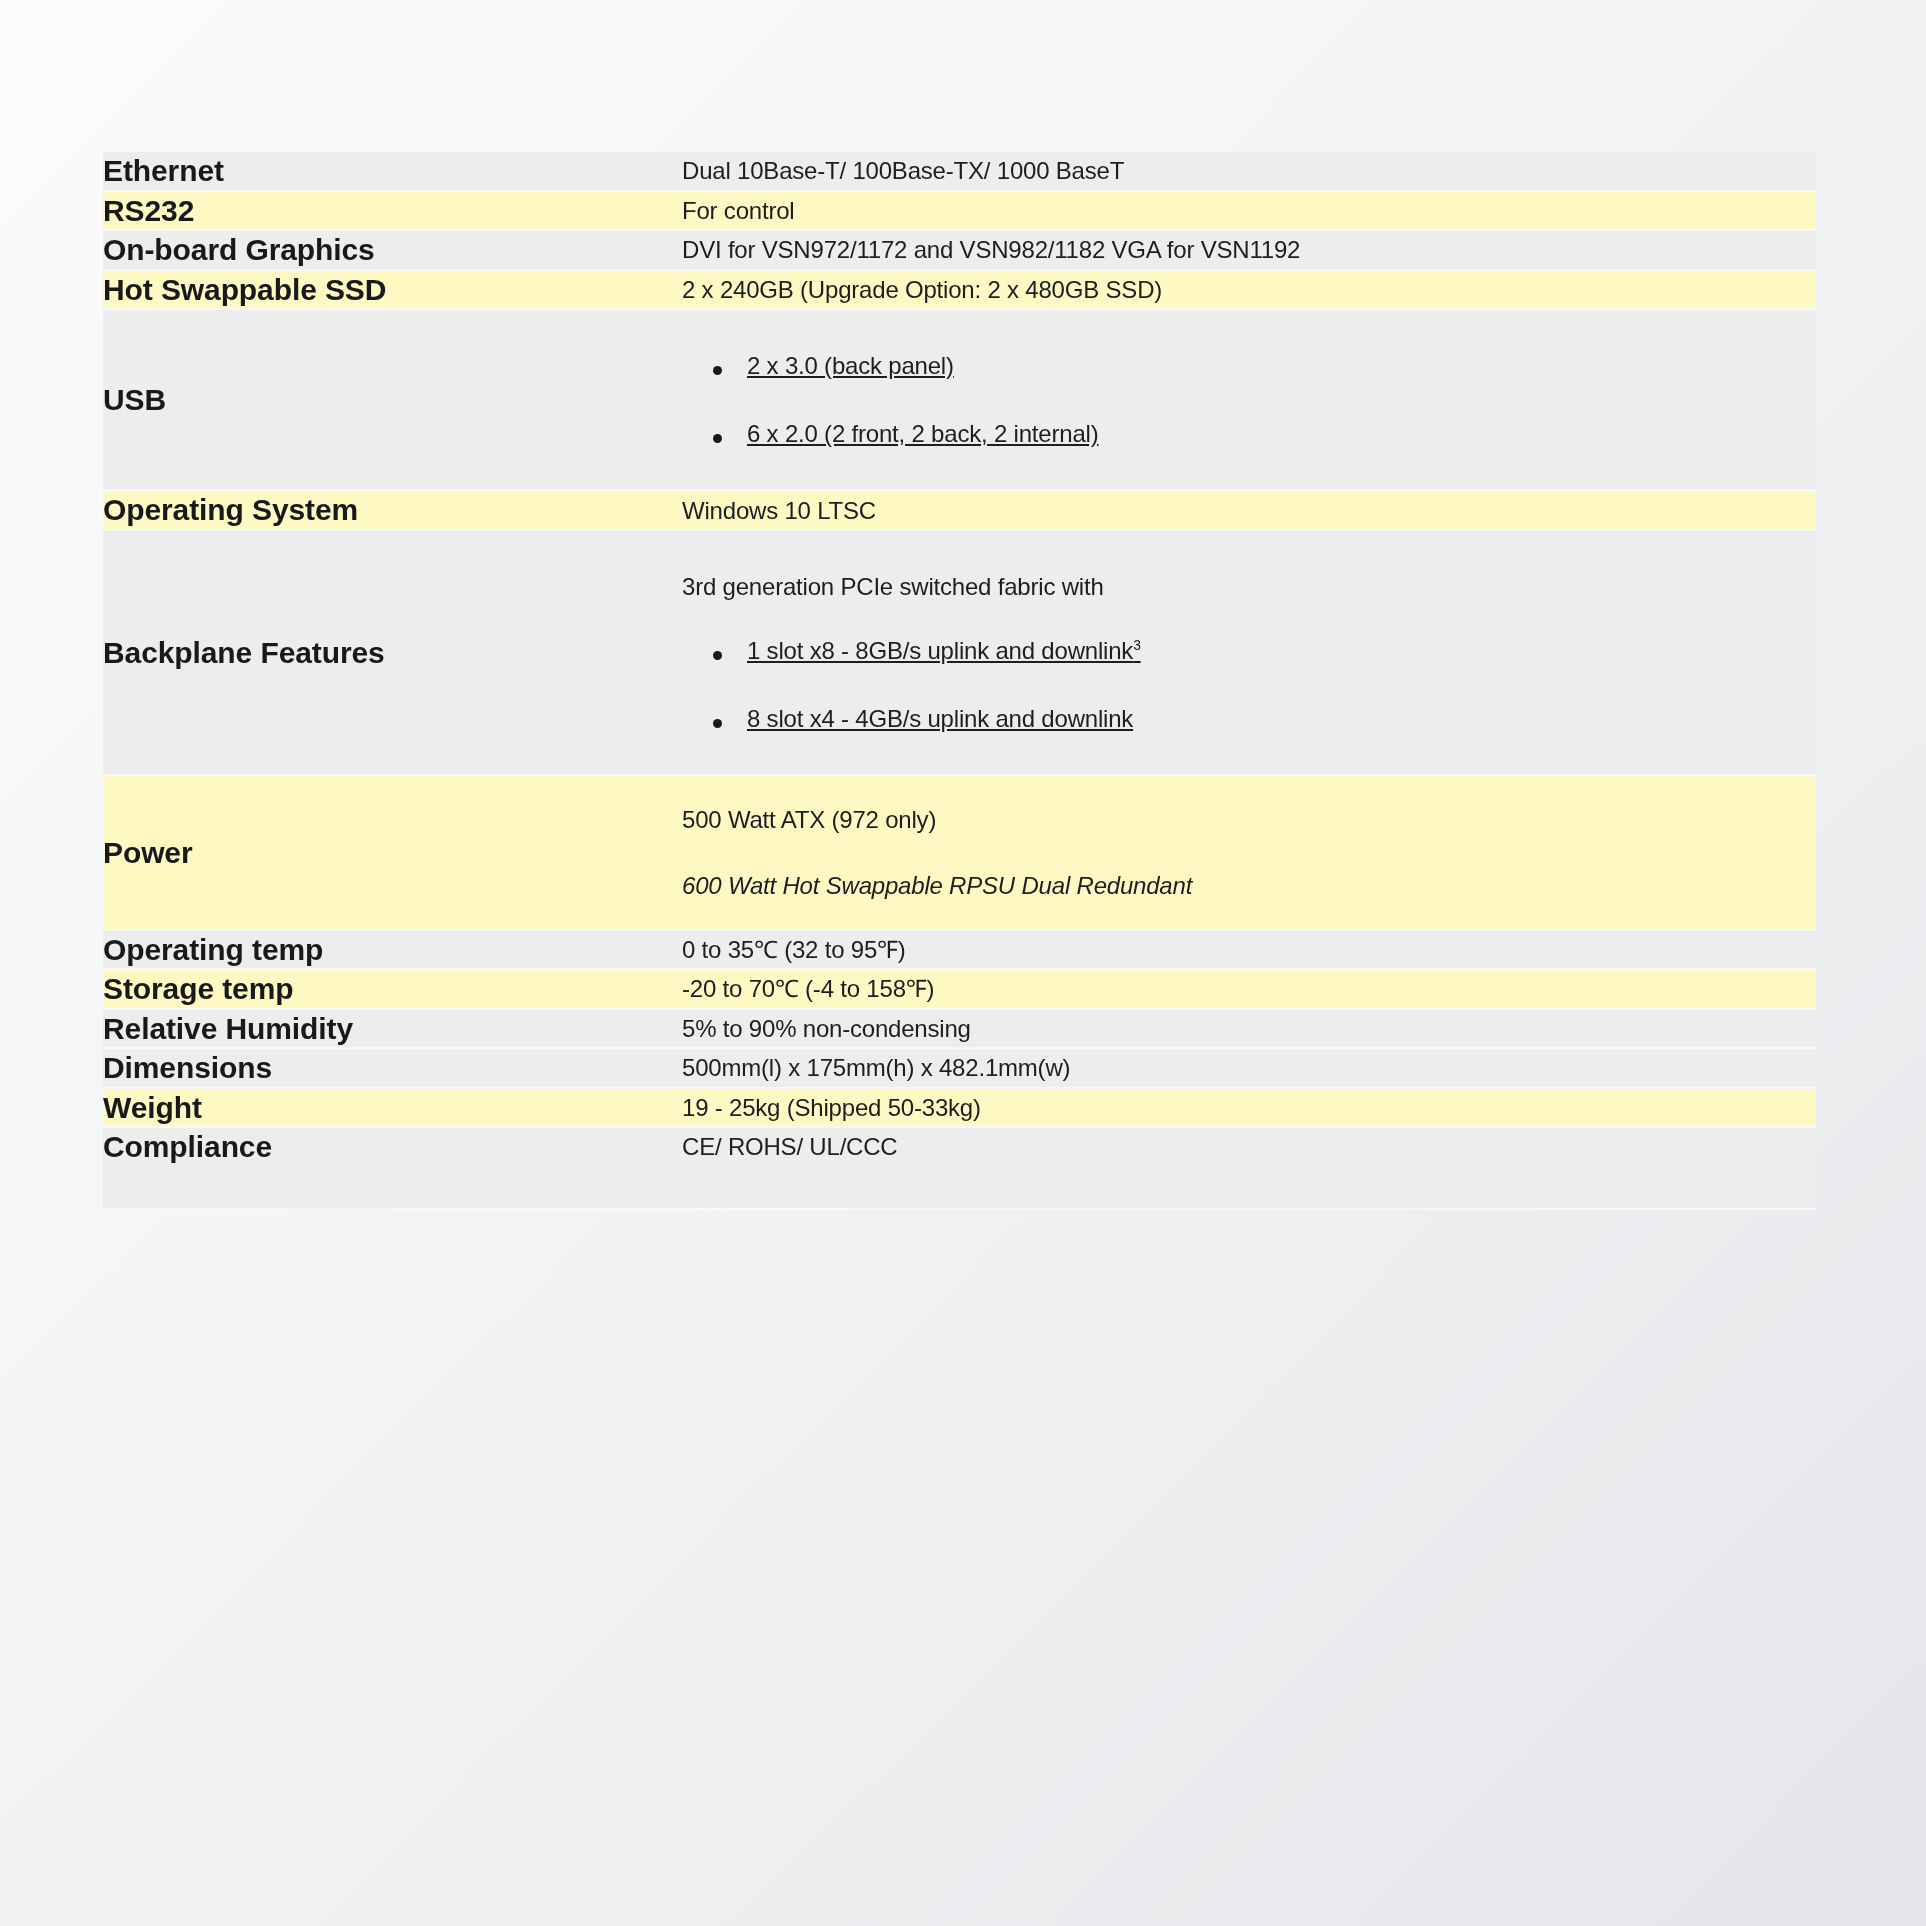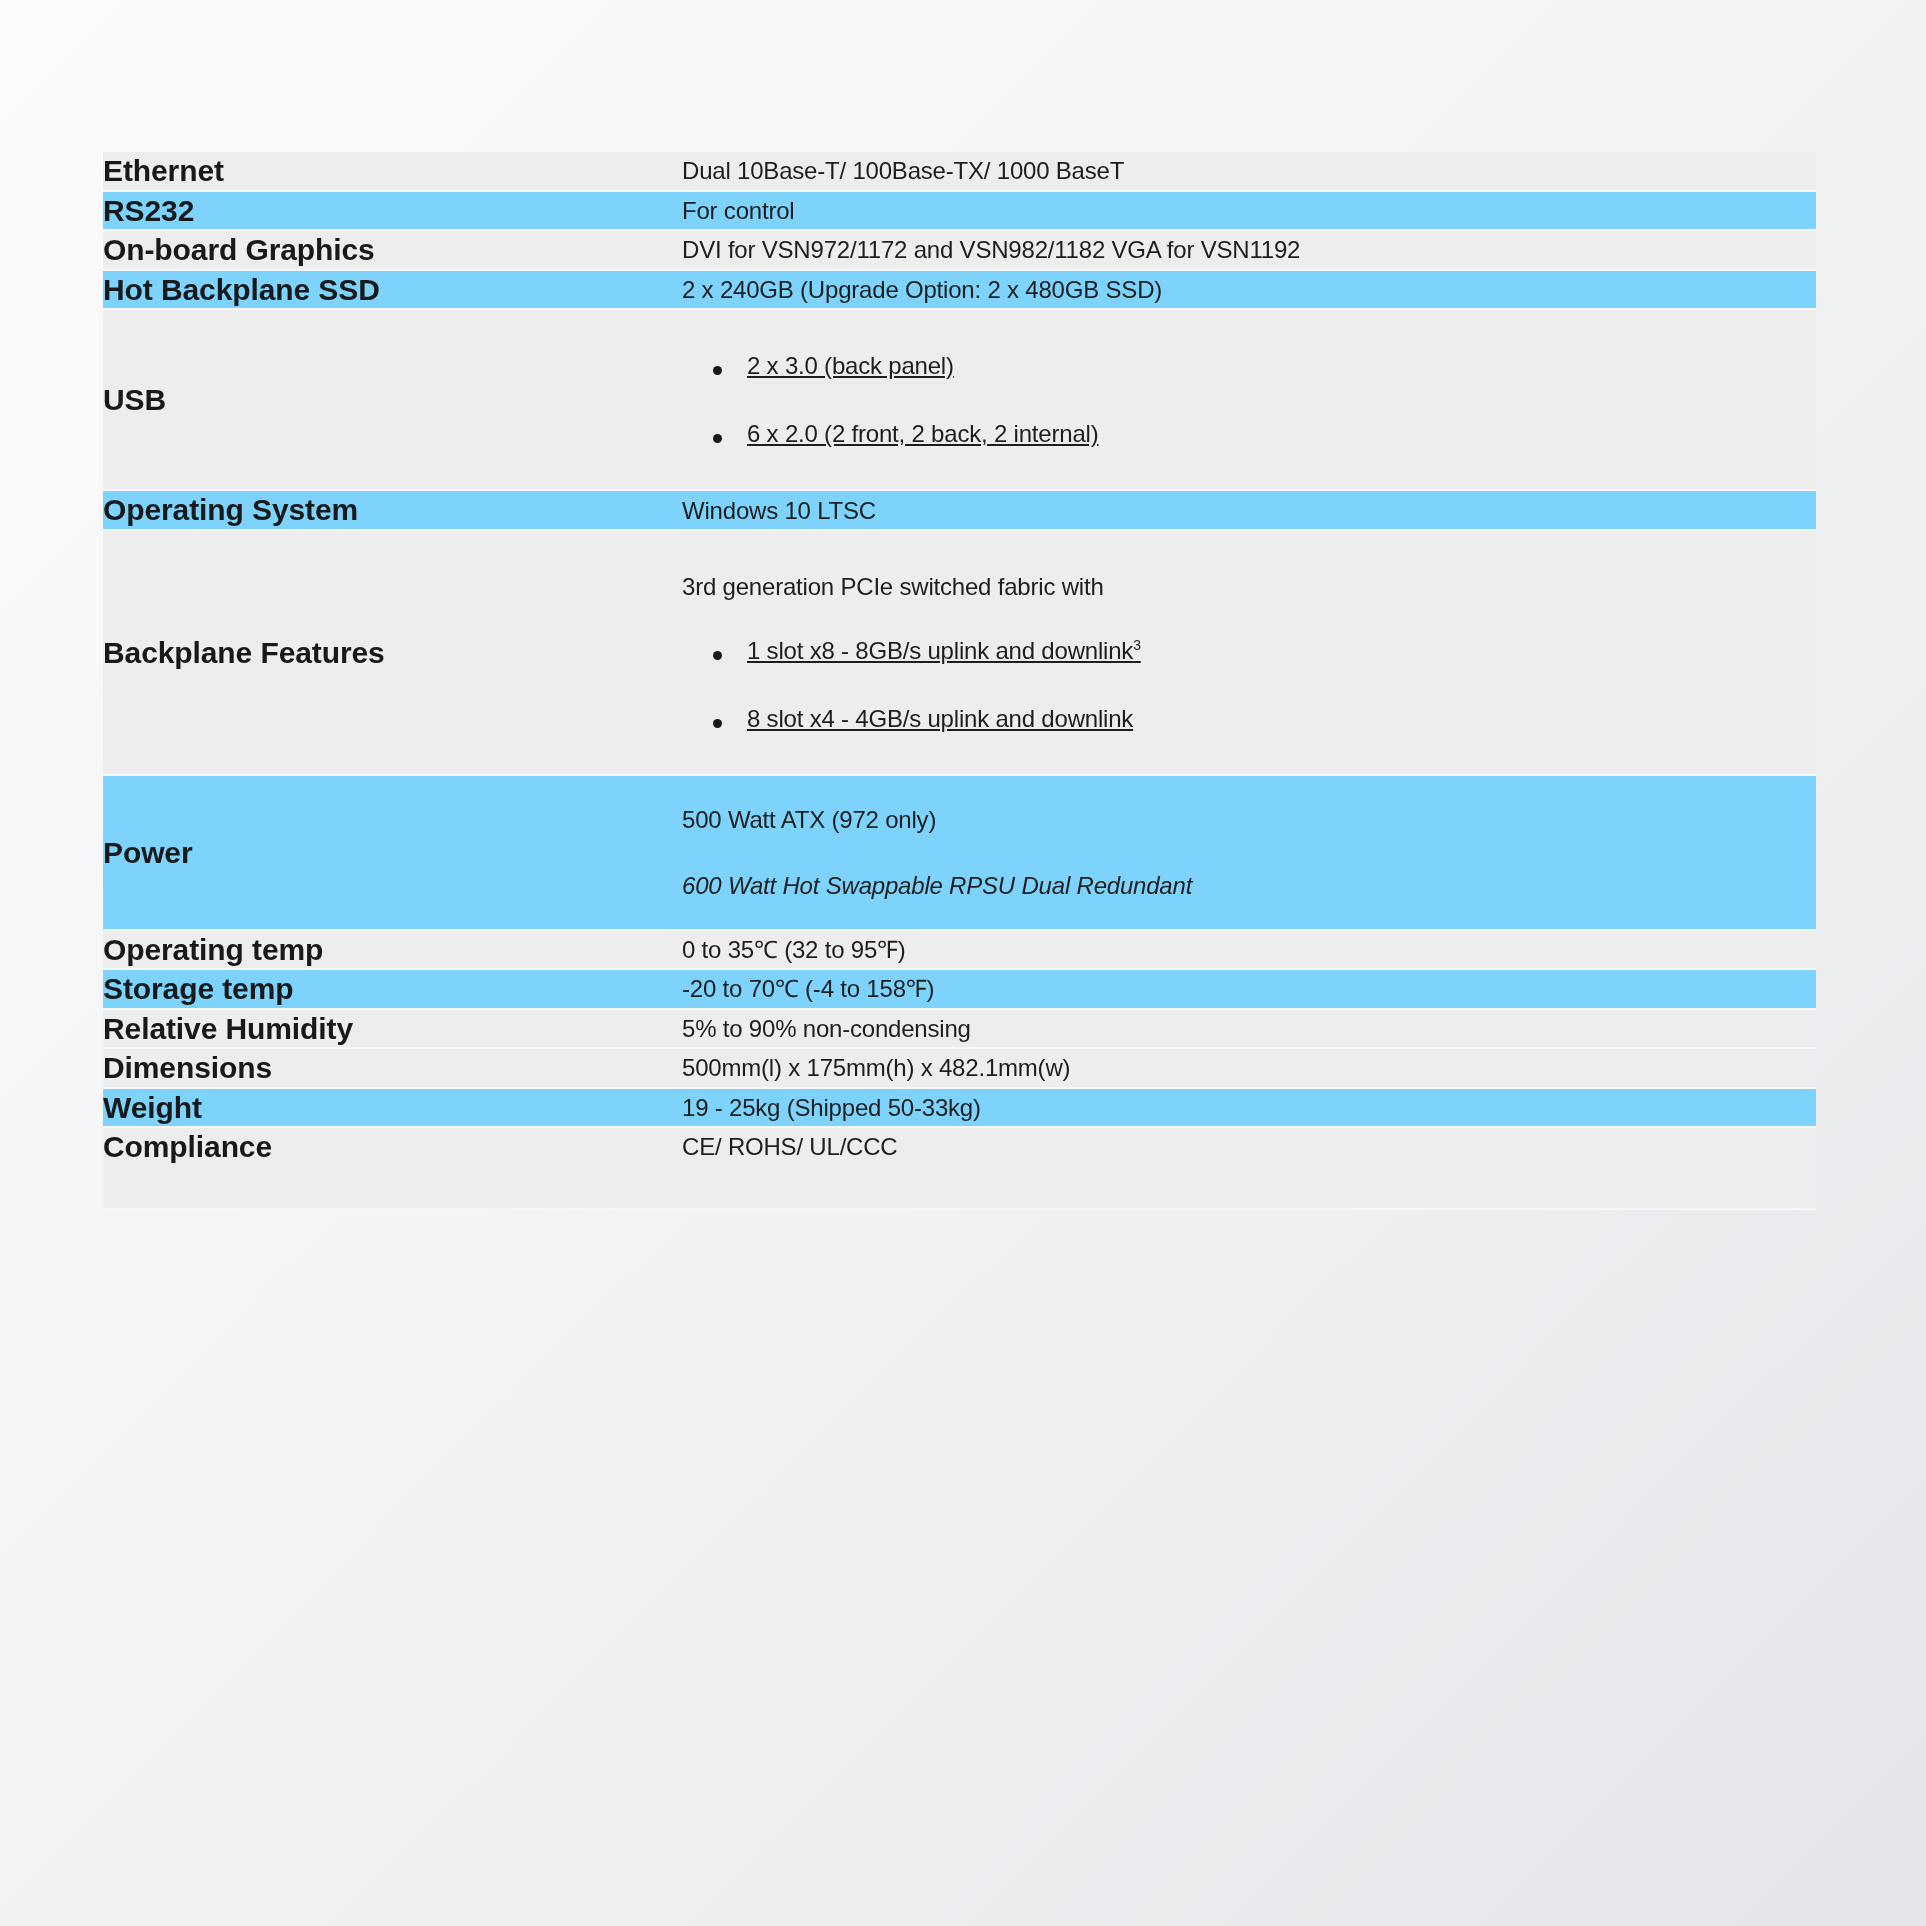--- a/index.html
+++ b/index.html
@@ -27,21 +27,21 @@
     top: 152px;
     width: 1712px;
     border-collapse: collapse;
     table-layout: fixed;
   }
 
   #spec-table col.c-label { width: 579px; }
   #spec-table col.c-value { width: 1134px; }
 
   #spec-table tr.row-odd  > td { background: #ededee; }
-  #spec-table tr.row-even > td { background: #7dd3fc; }
+  #spec-table tr.row-even > td { background: #fef9c3; }
 
   #spec-table td {
     border: 0;
     border-bottom: 2.1px solid #f7f7f8;
     vertical-align: middle;
     padding: 0;
     margin-top: 31px;
   }
 
   td.cell-label {
@@ -141,21 +141,21 @@
       <td class="cell-label">RS232</td>
       <td class="cell-value">For control</td>
     </tr>
 
     <tr class="row-odd" id="row-graphics">
       <td class="cell-label">On-board Graphics</td>
       <td class="cell-value">DVI for VSN972/1172 and VSN982/1182 VGA for VSN1192</td>
     </tr>
 
     <tr class="row-even" id="row-ssd">
-      <td class="cell-label">Hot Backplane SSD</td>
+      <td class="cell-label">Hot Swappable SSD</td>
       <td class="cell-value">2 x 240GB (Upgrade Option: 2 x 480GB SSD)</td>
     </tr>
 
     <tr class="row-odd" id="row-usb">
       <td class="cell-label">USB</td>
       <td class="cell-value">
         <ul class="bullets">
           <li>2 x 3.0 (back panel)</li>
           <li>6 x 2.0 (2 front, 2 back, 2 internal)</li>
         </ul>

